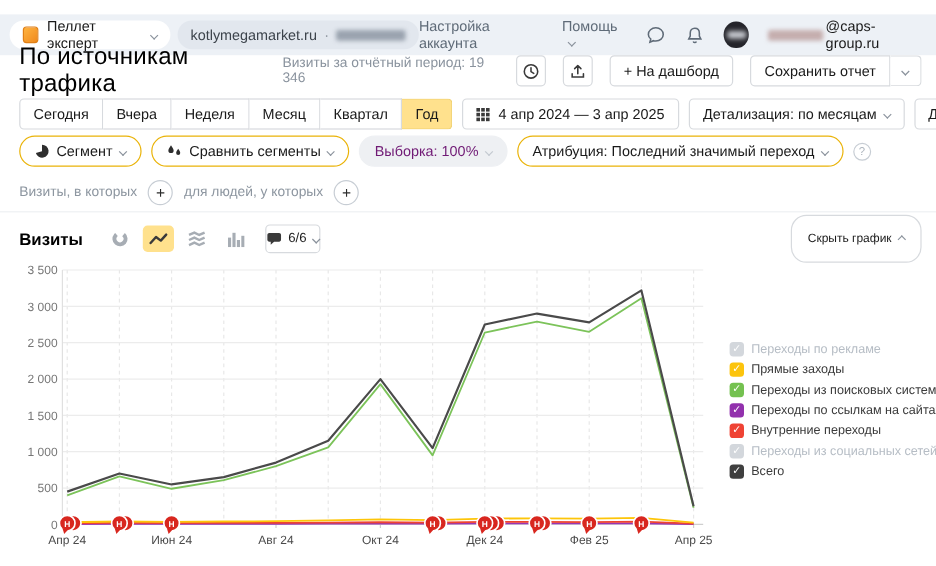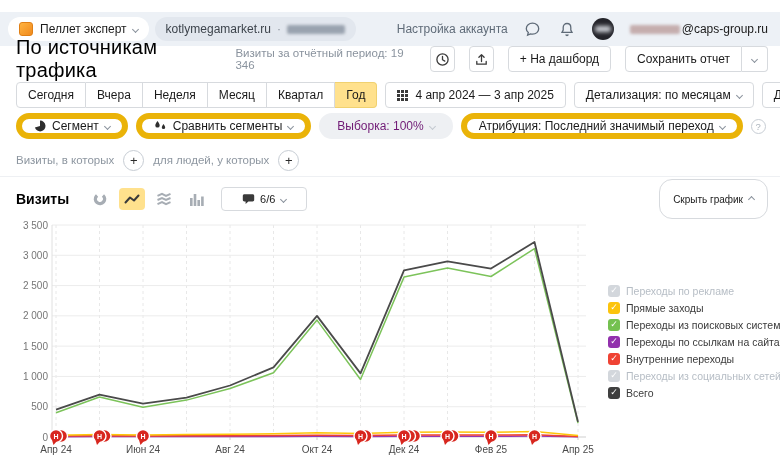--- a/index.html
+++ b/index.html
@@ -49,39 +49,39 @@
   .seg:first-child { border-left-width:1px; border-radius:4px 0 0 4px; }
   .seg:last-child { border-radius:0 4px 4px 0; }
   .seg.active { background:#ffe18d; border-color:#f0d170; }
   .row1 .btn { margin-left:8px; }
   .grid-ico { display:inline-grid; grid-template-columns:repeat(3,3px); grid-gap:1px; margin-right:7px; }
   .grid-ico i { width:3px; height:3px; background:#3a3a3a; display:block; }
   .qmark { width:15px; height:15px; border-radius:50%; border:1px solid #c7cdd4; color:#aab2bb;
            font-size:9.5px; display:flex; align-items:center; justify-content:center; margin-left:8px; cursor:pointer; }
 
   .row2 { position:absolute; left:16px; top:113px; height:26px; display:flex; align-items:center; gap:8px; }
-  .pbtn { height:26px; border:6px solid #eab308; border-radius:13px; background:#fff; font-size:12px;
+  .pbtn { height:26px; border:1px solid #eab308; border-radius:13px; background:#fff; font-size:12px;
           color:#1a1a1a; display:flex; align-items:center; padding:0 12px; cursor:pointer; white-space:nowrap; }
   .pbtn.disabled { background:#eef0f3; border-color:#eef0f3; color:#701a75; }
   .pbtn .mini { margin-right:6px; display:flex; align-items:center; }
 
   .row3 { position:absolute; left:16px; top:149px; height:22px; display:flex; align-items:center; gap:9px; }
   .cond-label { font-size:11.5px; color:#8d96a0; }
   .plus-btn { width:21px; height:21px; border-radius:50%; border:1px solid #c7cdd4; background:#fff;
               color:#2b2b2b; font-size:13px; line-height:1; display:flex; align-items:center; justify-content:center; cursor:pointer; }
   .divider { position:absolute; left:0; top:176px; width:780px; height:1px; background:#eef0f3; }
 
   
   .chart-head { position:absolute; left:16px; right:12px; top:186px; height:26px; display:flex; align-items:center; }
   .metric-label { font-size:14px; font-weight:700; color:#000; margin-right:18px; }
   .ct-ico { width:26px; height:22px; border-radius:4px; display:flex; align-items:center; justify-content:center;
             margin-right:6px; cursor:pointer; }
   .ct-ico.active { background:#ffe18d; }
   .badge-btn { height:24px; border:1px solid #d7dade; border-radius:4px; background:#fff; display:flex;
-               align-items:center; padding:0 20px; font-size:11px; color:#1a1a1a; gap:5px; margin-left:6px; cursor:pointer; }
+               align-items:center; padding:0 0; font-size:11px; color:#1a1a1a; gap:5px; margin-left:6px; cursor:pointer; }
   .hide-chart { margin-left:auto; height:40px; border:1px solid #d7dade; border-radius:13px; background:#fff;
                 font-size:10px; color:#1a1a1a; display:flex; align-items:center; padding:0 13px; cursor:pointer; }
 
   
   .chart-zone { position:absolute; left:8px; top:216px; width:588px; height:252px; }
   .legend { position:absolute; left:608px; top:284px; width:168px; }
   .leg-item { display:flex; align-items:center; margin-bottom:4px; height:13px; cursor:pointer; }
   .leg-box { width:12px; height:12px; border-radius:3px; margin-right:6px; color:#fff; font-size:9px;
              display:flex; align-items:center; justify-content:center; flex:0 0 auto; line-height:1; }
   .leg-lab { font-size:10.5px; color:#3b3b3b; white-space:nowrap; }
@@ -98,20 +98,21 @@
       <span>Пеллет эксперт</span>
       <span class="chev"></span>
     </div>
     <div class="pill gray">
       <span>kotlymegamarket.ru</span>
       <span style="margin:0 6px;color:#8a929c">·</span>
       <span class="redact" style="width:58px;height:9px;background:#9aa3af"></span>
     </div>
     <div class="topbar-right">
       <span class="tb-link">Настройка аккаунта</span>
+      <span class="tb-link"><span>Помощь</span><span class="chev"></span></span>
       <span class="tb-ico">
         <svg width="17" height="17" viewBox="0 0 17 17">
             <path d="M8.5 2.2c3.5 0 6.2 2.4 6.2 5.5s-2.7 5.5-6.2 5.5c-.7 0-1.4-.1-2-.3l-2.9 1.2.7-2.6c-1.2-1-2-2.3-2-3.8 0-3.1 2.7-5.5 6.2-5.5z" fill="none" stroke="#5f6b78" stroke-width="1.3"></path>
           </svg>
       </span>
       <span class="tb-ico">
         <svg width="16" height="17" viewBox="0 0 16 17">
             <path d="M8 2.5c2.3 0 3.8 1.7 3.8 4v2.6l1.2 2.3H3l1.2-2.3V6.5c0-2.3 1.5-4 3.8-4z" fill="none" stroke="#5f6b78" stroke-width="1.3"></path>
             <path d="M6.7 13.6a1.4 1.4 0 0 0 2.6 0" fill="none" stroke="#5f6b78" stroke-width="1.3"></path>
           </svg>

